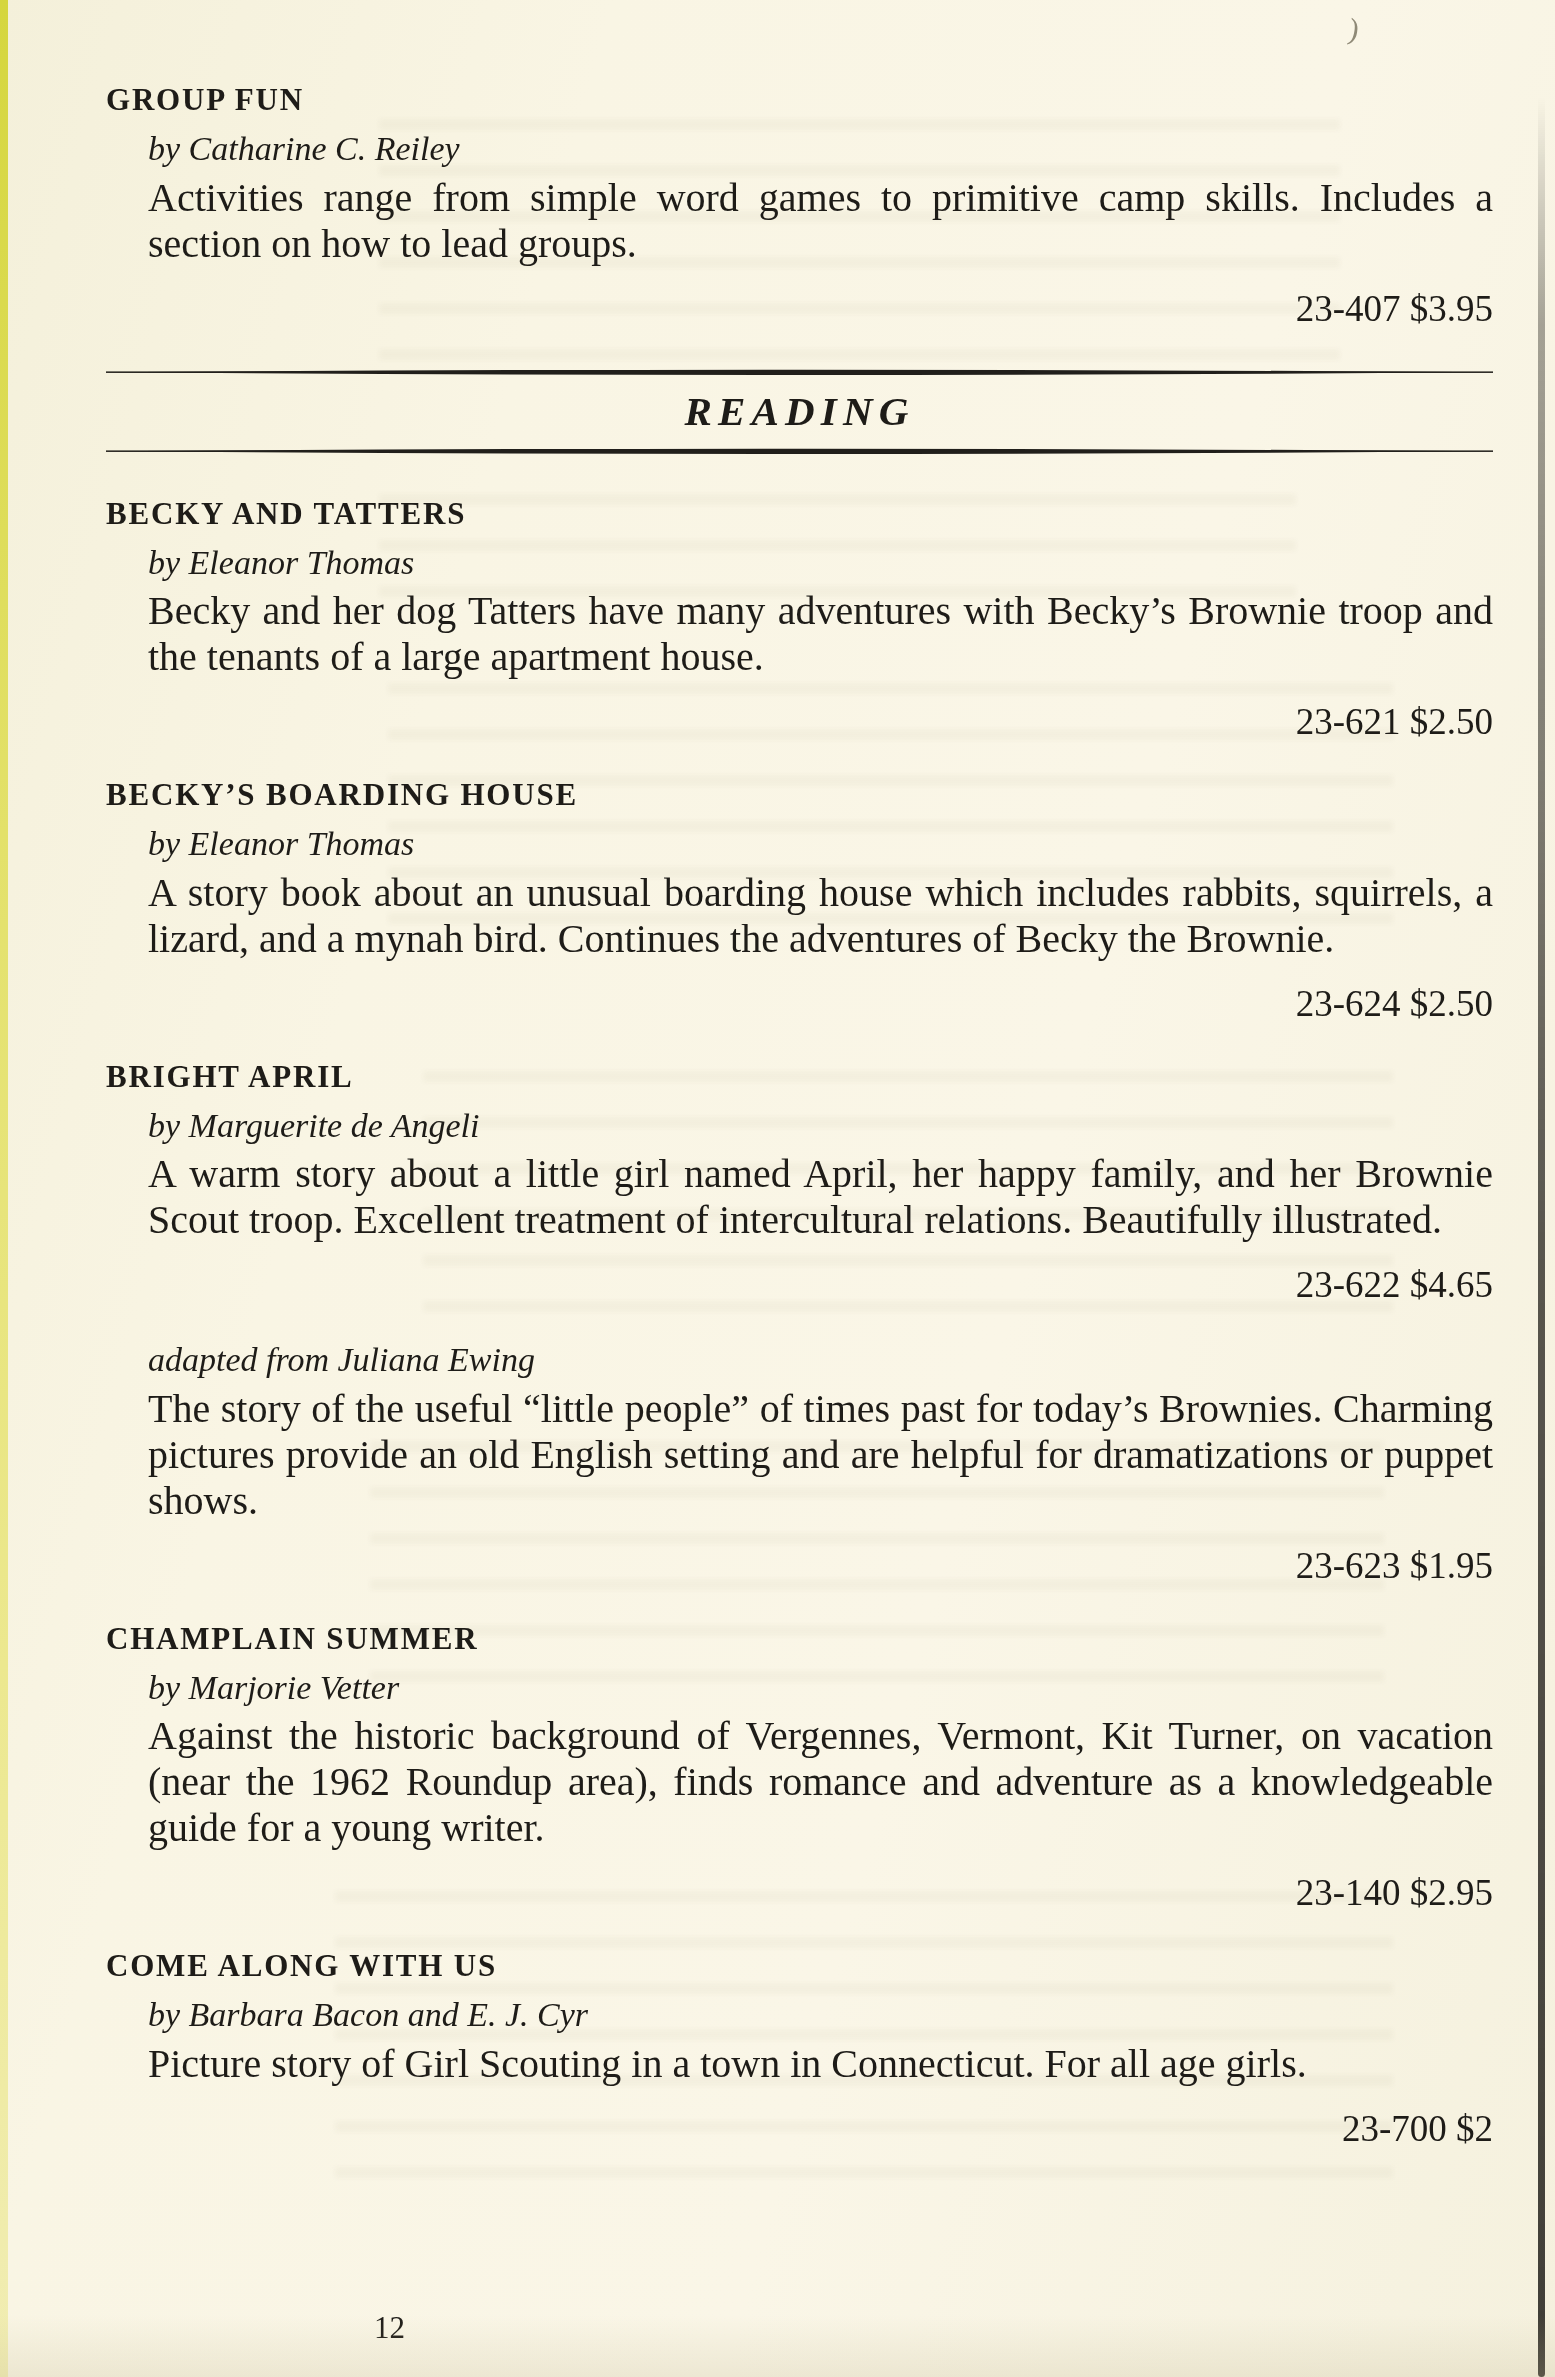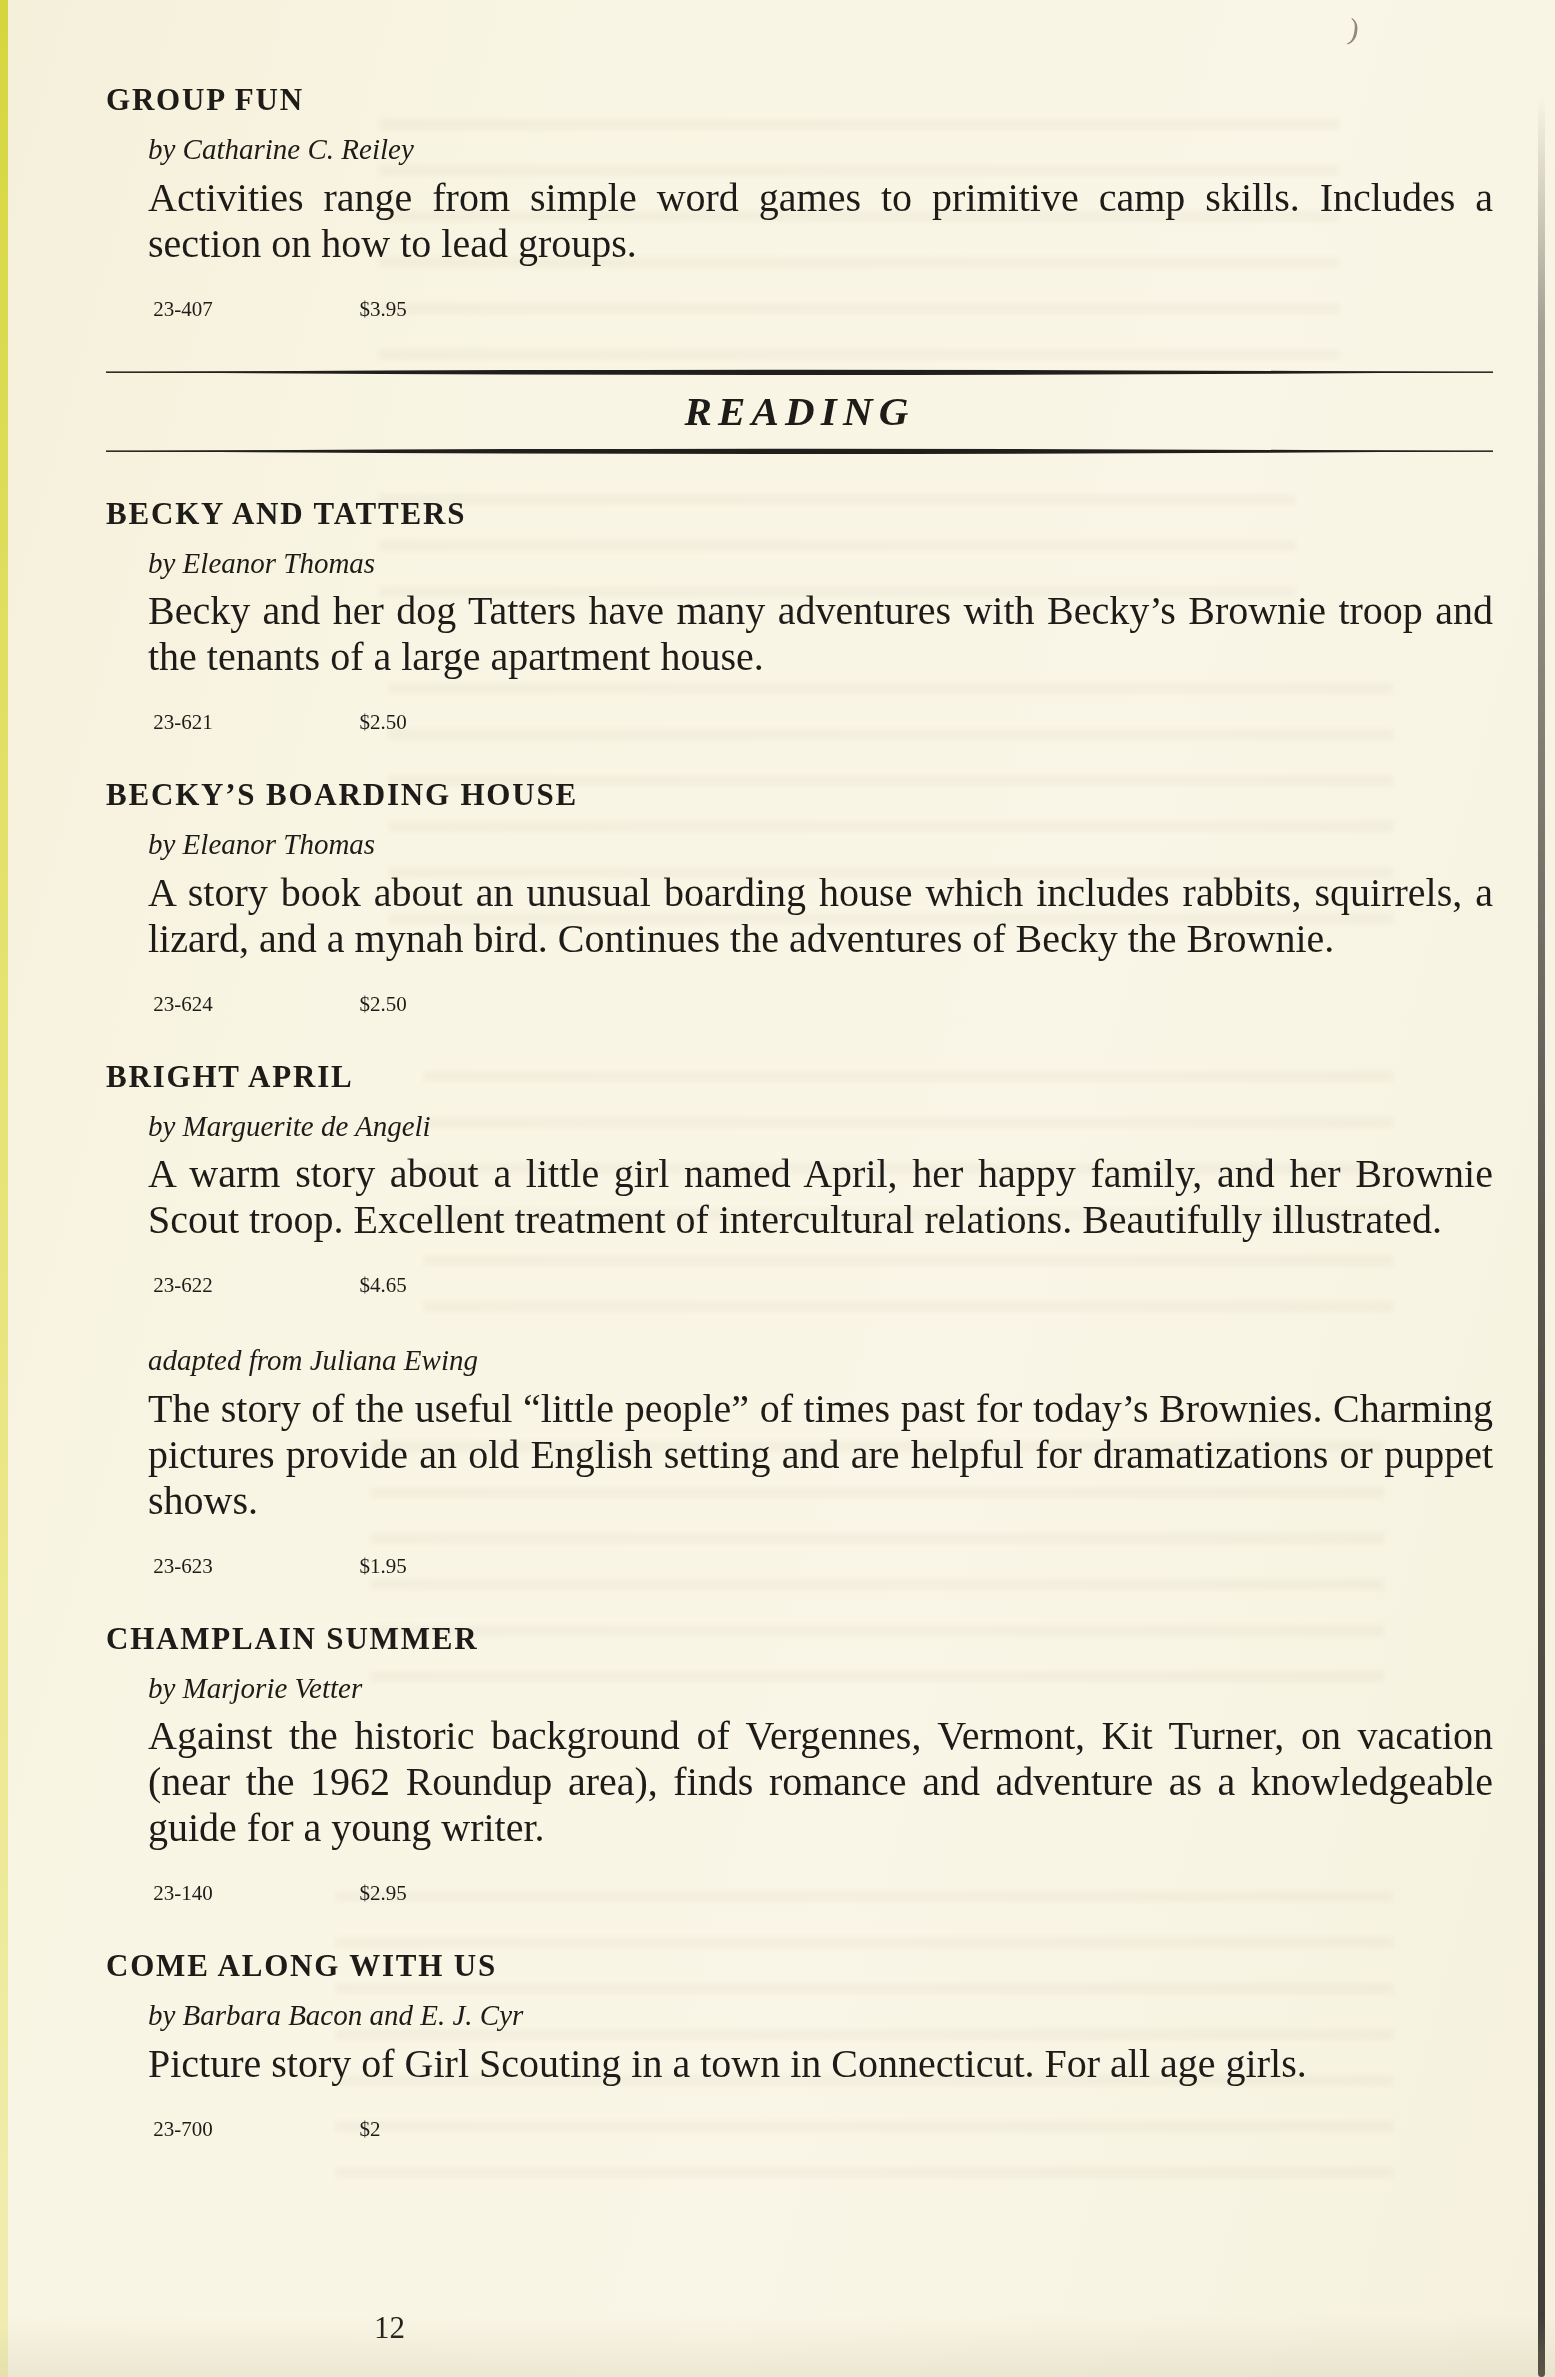--- a/index.html
+++ b/index.html
@@ -23,23 +23,23 @@
     pointer-events: none;
   }
   .content { position: relative; padding: 80px 63px 0 106px; }
 
   .entry { margin-bottom: 32px; }
   .entry-title {
     font-size: 31px; font-weight: 700; letter-spacing: 1.8px;
     line-height: 39px; margin: 0 0 8px 0;
   }
   .entry-body { margin-left: 42px; }
-  .byline { font-style: italic; font-size: 29px; line-height: 44px; margin: 0 0 3.5px 0; }
+  .byline { font-style: italic; font-size: 34px; line-height: 44px; margin: 0 0 3.5px 0; }
   .desc { font-size: 40px; line-height: 46px; margin: 0; text-align: justify; }
-  .codeline { margin: 21px 0 0 5.3px; font-size: 21px; line-height: 42px; }
+  .codeline { margin: 21px 0 0 5.3px; font-size: 37px; line-height: 42px; text-align: right; }
   .code { display: inline-block; min-width: 201px; }
 
   .section-header { margin: 0 0 37px 0; }
   .rule { display: block; width: 100%; height: 10.6px; fill: #211f1b; }
   .rule-top { margin-top: 37px; }
   .section-title {
     font-size: 41px; font-style: italic; font-weight: 700;
     letter-spacing: 6.2px; text-align: center;
     line-height: 51px; margin: 9px 0;
   }

